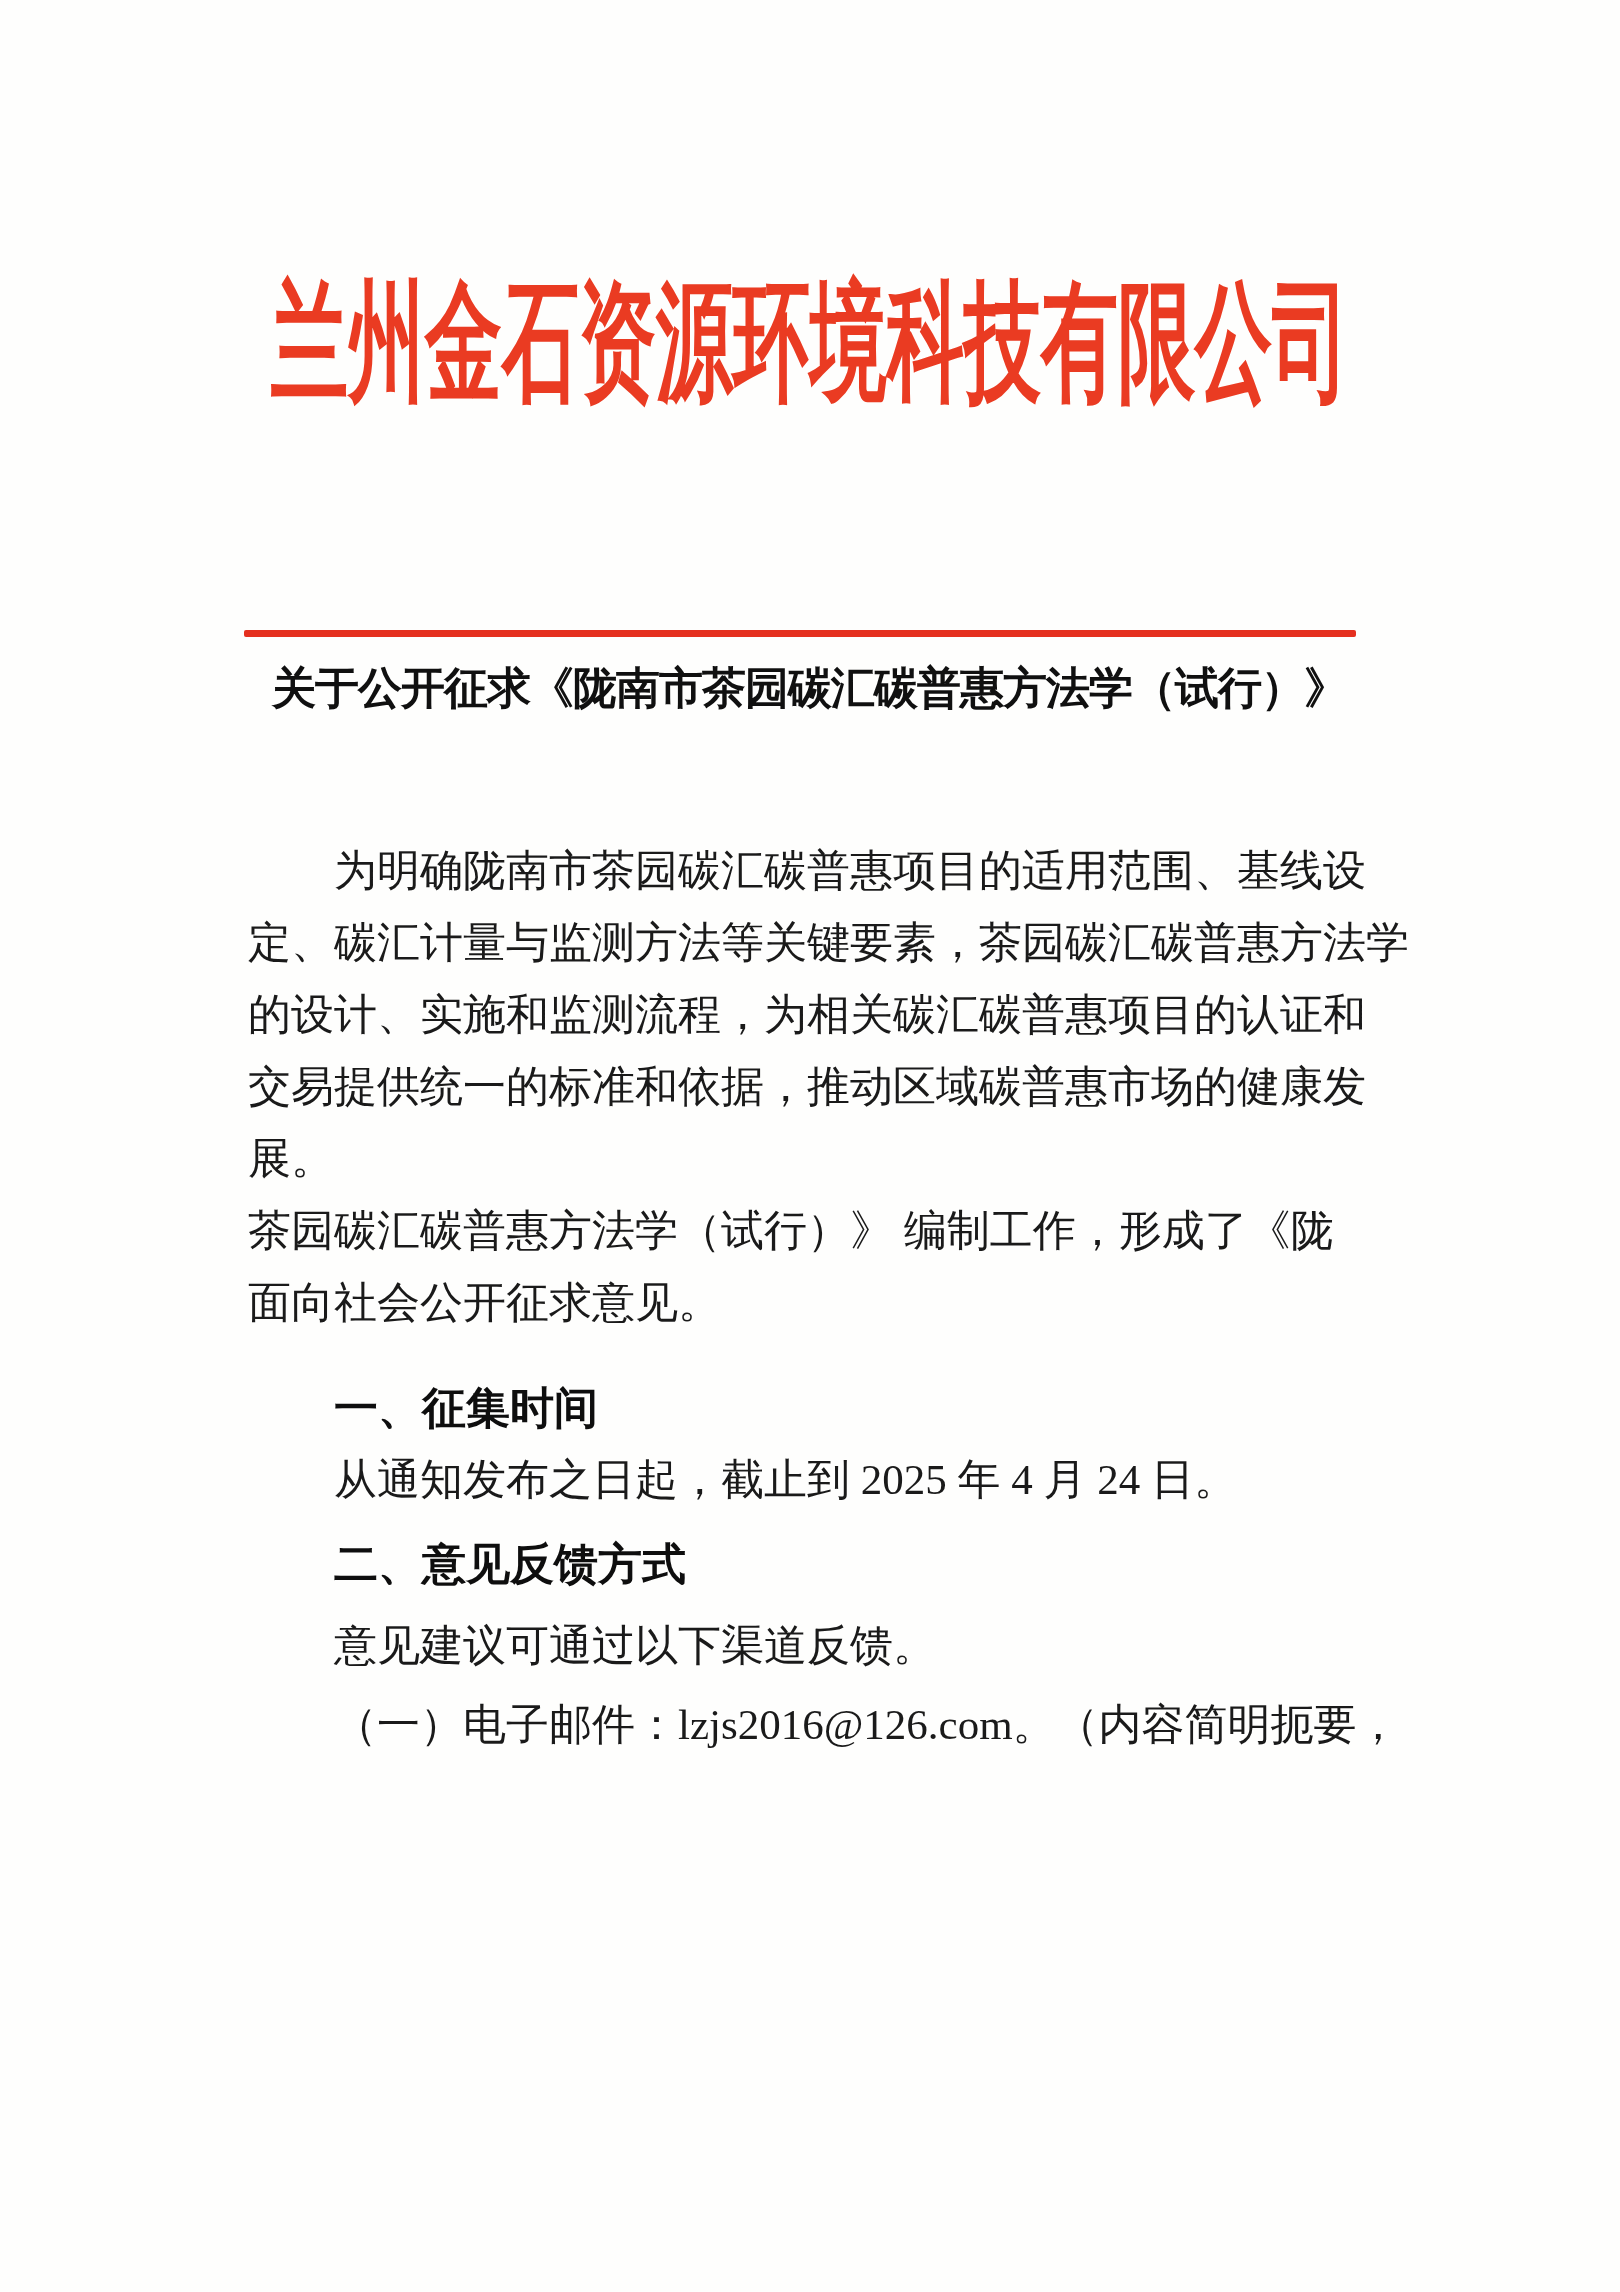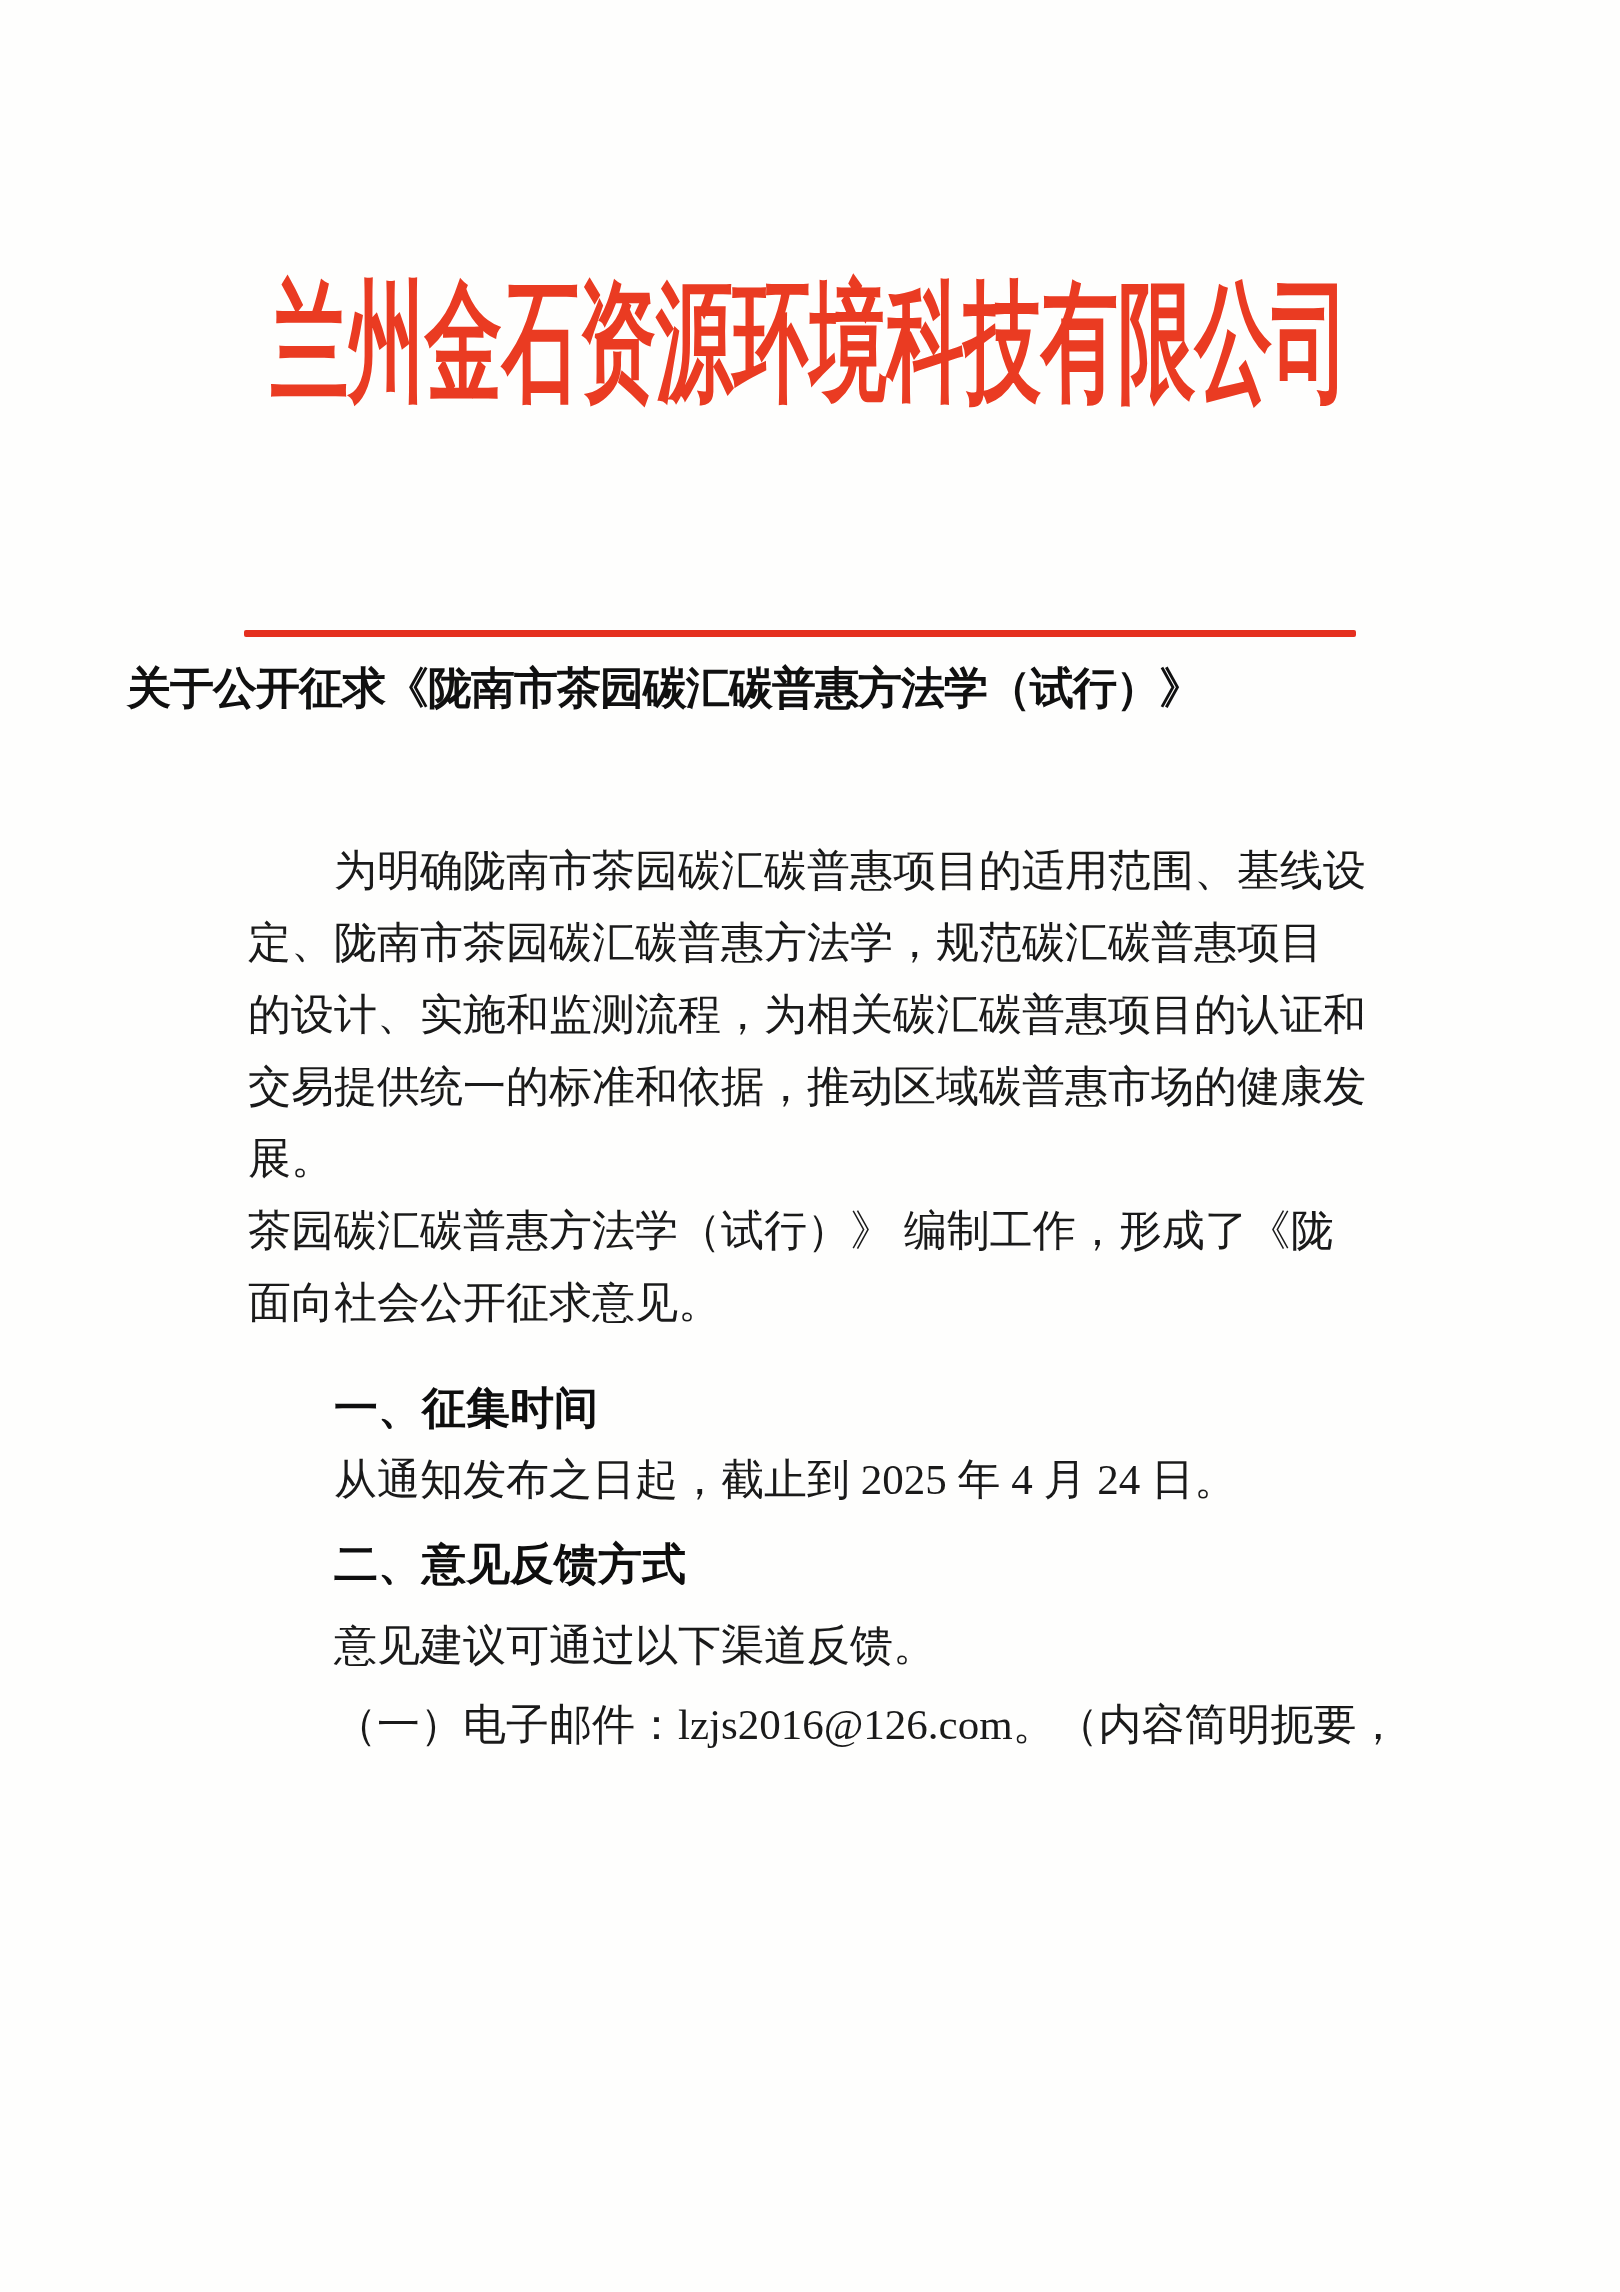--- a/index.html
+++ b/index.html
@@ -41,20 +41,21 @@
     height: 6.9px;
     background: #e5301f;
     border-radius: 2px;
   }
   
   .doc-title {
     position: absolute;
     top: 649px;
     left: 127px;
     width: 1365px;
+    text-align: center;
     font-weight: bold;
     color: #101010;
     font-size: 44px;
     line-height: 80px;
     letter-spacing: -1px;
     white-space: nowrap;
   }
   
   .body-text {
     position: absolute;
@@ -93,21 +94,21 @@
 
   <div class="red-rule"></div>
 
   <div class="doc-title">
     <div class="title-line">关于公开征求《陇南市茶园碳汇碳普惠方法学（试行）》</div>
   </div>
 
   <div class="body-text">
 
     <div class="line indent">为明确陇南市茶园碳汇碳普惠项目的适用范围、基线设</div>
-    <div class="line">定、陇南市茶园碳汇碳普惠方法学，规范碳汇碳普惠项目</div>
+    <div class="line">定、碳汇计量与监测方法等关键要素，茶园碳汇碳普惠方法学</div>
     <div class="line">的设计、实施和监测流程，为相关碳汇碳普惠项目的认证和</div>
     <div class="line">交易提供统一的标准和依据，推动区域碳普惠市场的健康发</div>
     <div class="line">展。</div>
 
     <div class="line">茶园碳汇碳普惠方法学（试行）》 编制工作，形成了《陇</div>
     <div class="line">面向社会公开征求意见。</div>
 
     <div class="line indent heading heading-1">一、征集时间</div>
 
     <div class="line indent">从通知发布之日起，截止到 2025 年 4 月 24 日。</div>

